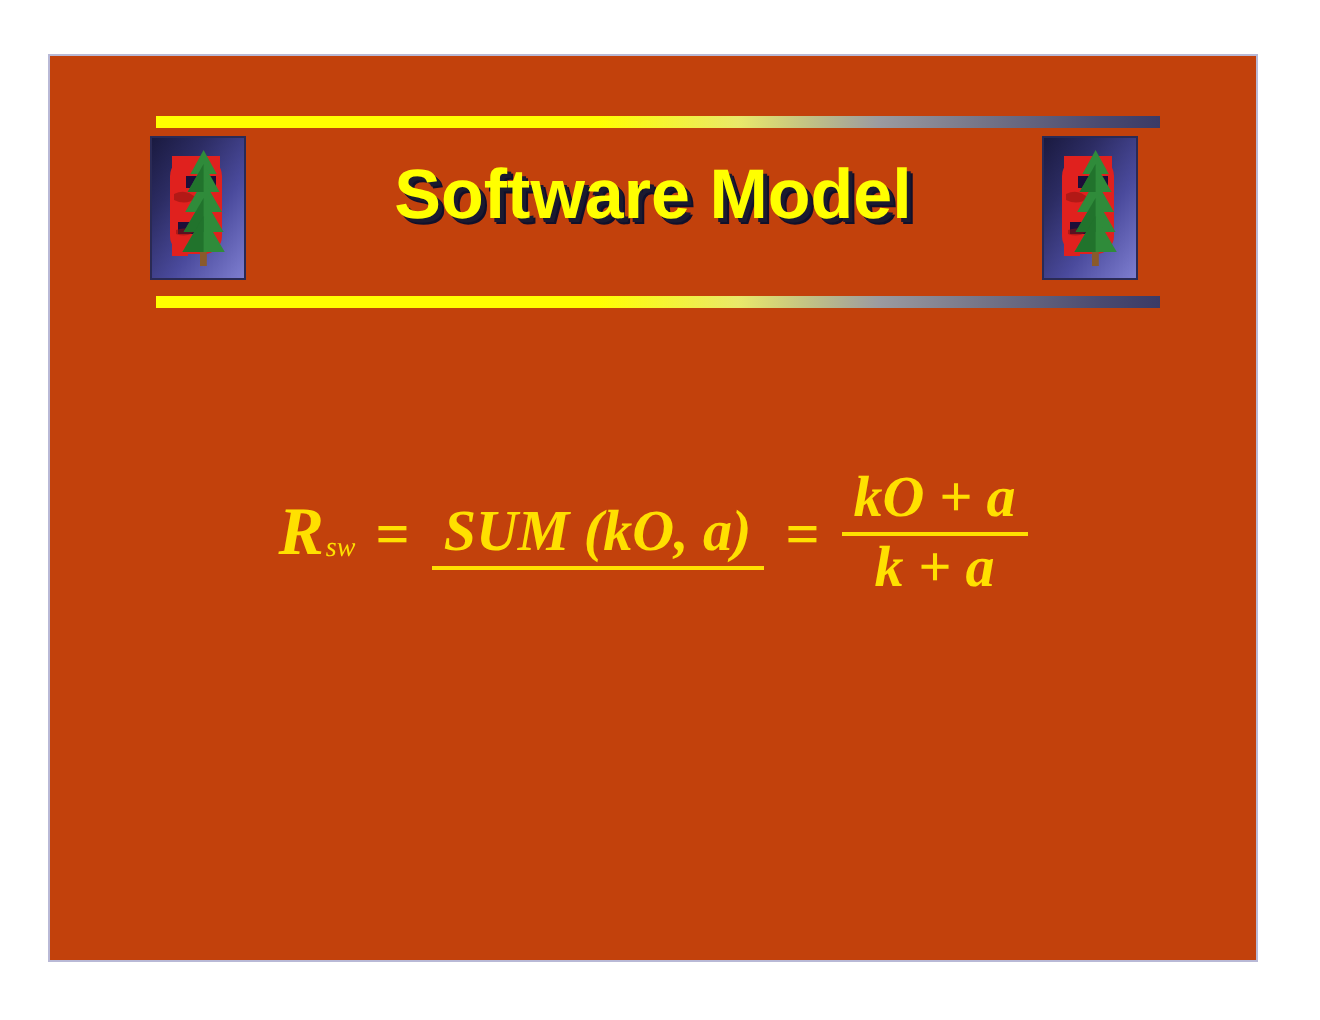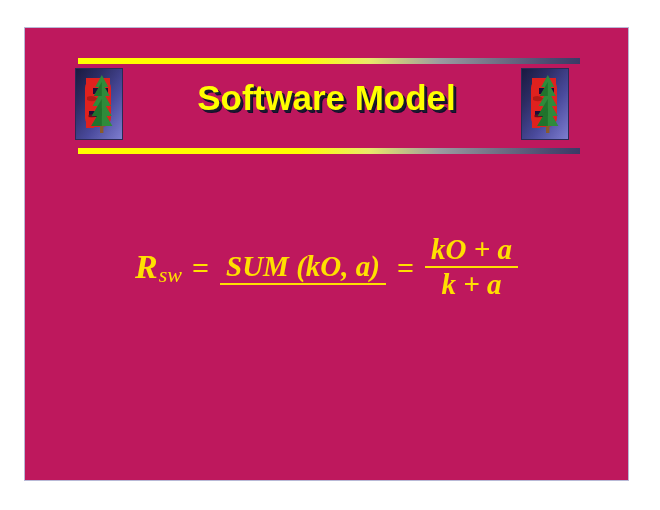--- a/index.html
+++ b/index.html
@@ -14,21 +14,21 @@
     font-family: "Liberation Sans", sans-serif;
   }
 
   
   #slide-root {
     position: absolute;
     left: 25px;
     top: 28px;
     width: 603px;
     height: 452px;
-    background: #be185d;
+    background: #c2410c;
     box-shadow: 0 0 0 1px #b9b9d6;
     overflow: hidden;
   }
 
   
   #title-banner {
     position: absolute;
     left: 0;
     top: 0;
     width: 603px;
@@ -101,21 +101,21 @@
     align-items: center;
   }
   .eq-var {
     font-family: "Liberation Serif", serif;
     font-style: italic;
     font-weight: bold;
     font-size: 34px;
     line-height: 1;
   }
   .eq-sub {
-    font-size: 22px;
+    font-size: 14px;
     font-style: italic;
     vertical-align: sub;
     position: relative;
     top: 8px;
     left: 1px;
     font-weight: normal;
     text-align: right;
   }
   .eq-rel {
     font-style: normal;

